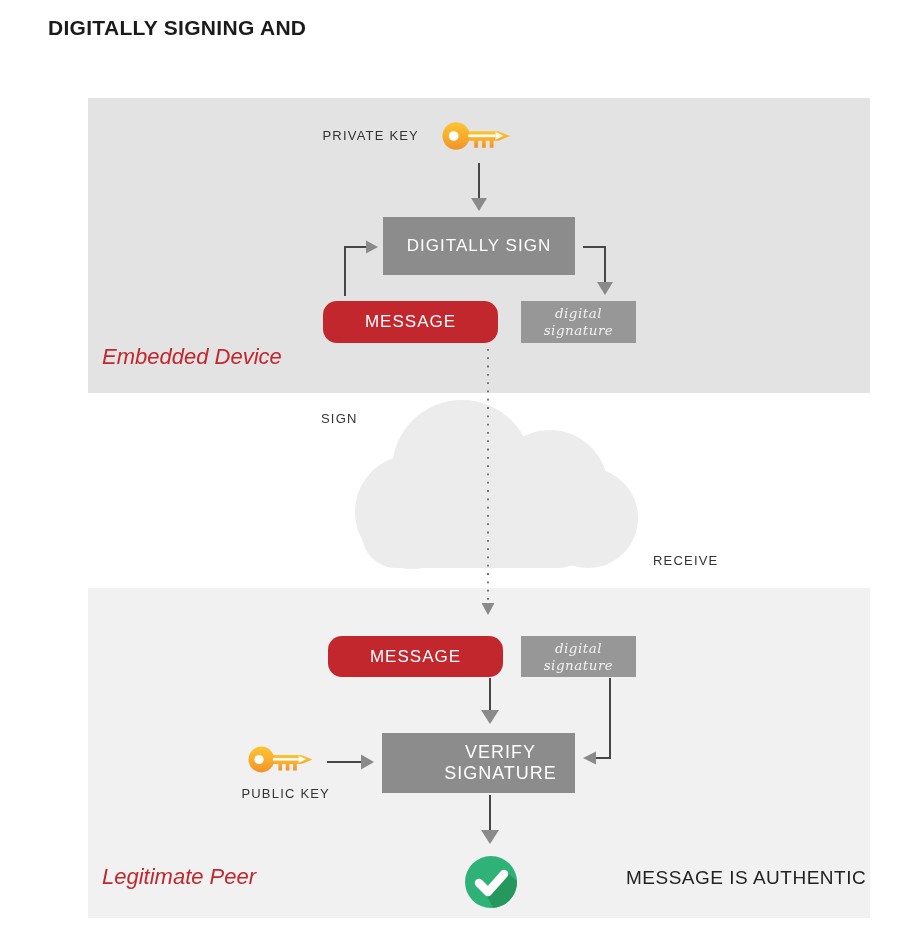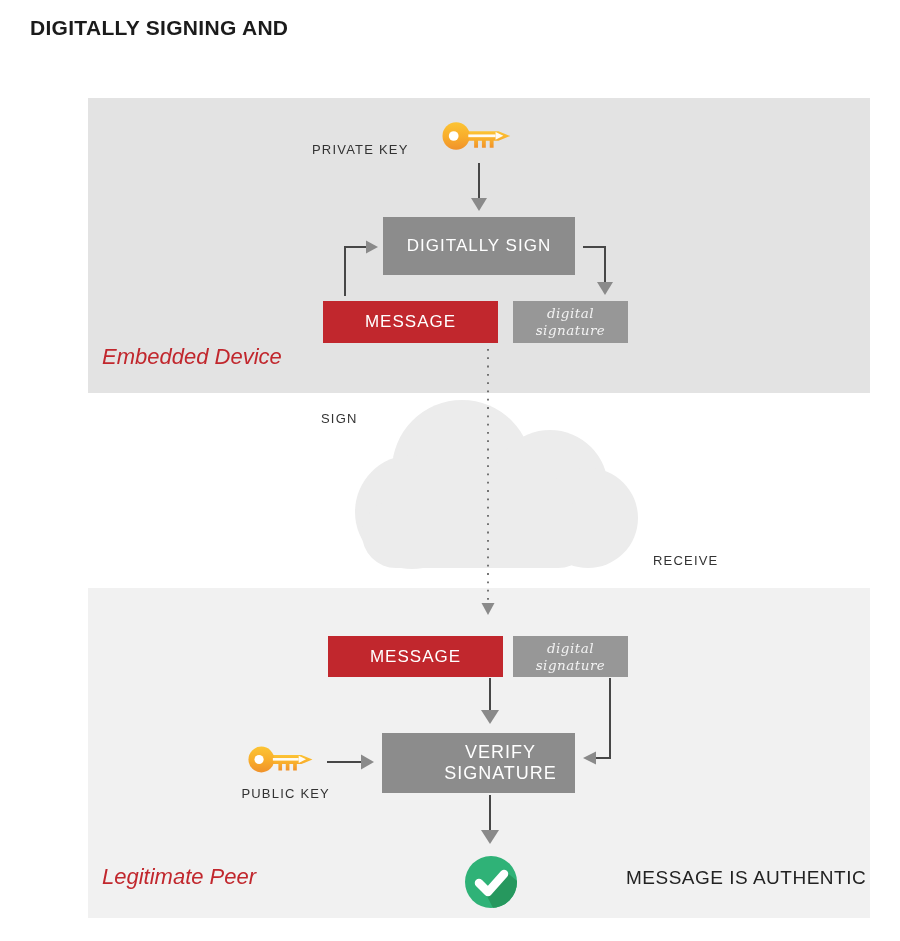--- a/index.html
+++ b/index.html
@@ -2,42 +2,42 @@
 <html style="--red: #C1272D; --box-gray: #8C8C8C; --sig-gray: #979797; --panel-top: #E3E3E3; --panel-bottom: #F1F1F1; --cloud: #ECECEC; --line: #474747; --arrow-head: #8A8A8A; --key-gold-light: #FCC434; --key-gold-mid: #F8AC2B; --key-gold-dark: #F0922B; --check-green: #2FB277; --check-green-dark: #26985E; --text-dark: #1B1B1B; --label-gray: #333333;"><head>
 <meta charset="utf-8">
 <style>
   html,body{margin:0;padding:0;background:#ffffff;}
   .canvas{
     position:relative;width:900px;height:941px;background:#ffffff;overflow:hidden;
     font-family:"Liberation Sans", sans-serif;
   }
   .abs{position:absolute;}
   .page-title{
-    left:30px;top:16px;margin:0;
+    left:48px;top:16px;margin:0;
     font-size:21px;font-weight:800;line-height:24px;letter-spacing:.3px;
     color:var(--text-dark);
   }
   .panel{position:absolute;left:88px;width:782px;z-index:0;}
   .panel-top{top:98px;height:295px;background:var(--panel-top);}
   .panel-bottom{top:588px;height:330px;background:var(--panel-bottom);}
 
   .small-label{
     font-size:13px;letter-spacing:1.2px;color:var(--label-gray);
     white-space:nowrap;
   }
   .region-label{
     font-size:22px;font-style:italic;color:var(--red);white-space:nowrap;
   }
   .node{
     position:absolute;display:flex;align-items:center;justify-content:center;
     color:#ffffff;z-index:3;box-sizing:border-box;text-align:center;
   }
   .node-gray{background:var(--box-gray);}
-  .node-sig{background:var(--sig-gray);}
-  .node-red{background:var(--red);}
+  .node-sig{background:var(--sig-gray);margin-left:8px;}
+  .node-red{background:var(--red);border-radius:14px;}
   .node-label{font-size:17px;letter-spacing:1px;color:#fff;}
   .sig-text{
     font-family:"DejaVu Serif", serif;font-style:italic;font-size:13.5px;
     line-height:1.25;color:#f2f2f2;letter-spacing:.5px;
   }
   .result-label{
     font-size:19px;letter-spacing:.5px;color:#222222;white-space:nowrap;margin-left:28px;
   }
   svg{display:block;}
   .overlay{position:absolute;left:0;top:0;z-index:2;pointer-events:none;}
@@ -109,21 +109,21 @@
       <path d="M366,240.5 L366,253.5 L378,247 Z"></path>
       <path d="M597,282 L613,282 L605,295 Z"></path>
       <path d="M481.5,603 L494.5,603 L488,615 Z"></path>
       <path d="M481,710 L499,710 L490,724 Z"></path>
       <path d="M596,751.5 L596,764.5 L583,758 Z"></path>
       <path d="M361,754.5 L361,769.5 L374,762 Z"></path>
       <path d="M481,830 L499,830 L490,844 Z"></path>
     </g>
   </svg>
 
-  <div class="abs small-label" style="left:312px;top:128px;width:122px;margin-top:14px;">PRIVATE KEY</div>
+  <div class="abs small-label" style="left:297px;top:128px;width:122px;text-align:right;">PRIVATE KEY</div>
 
   <div class="icon-wrap" style="left:442px;top:117px;">
     <svg width="74" height="38" viewBox="0 0 76 38">
         <use href="#key-shape"></use>
       </svg>
   </div>
 
   <div class="node node-gray" style="left:383px;top:217px;width:192px;height:58px;">
     <span class="node-label">DIGITALLY SIGN</span>
   </div>

